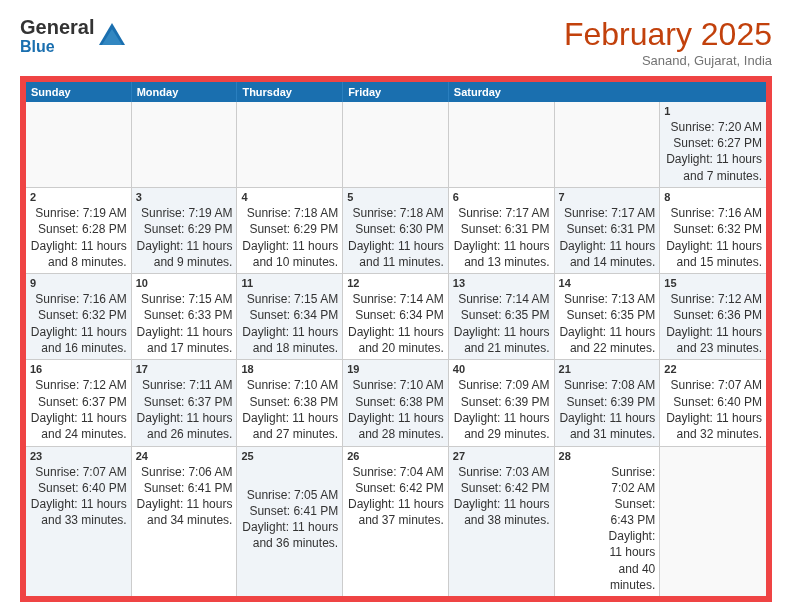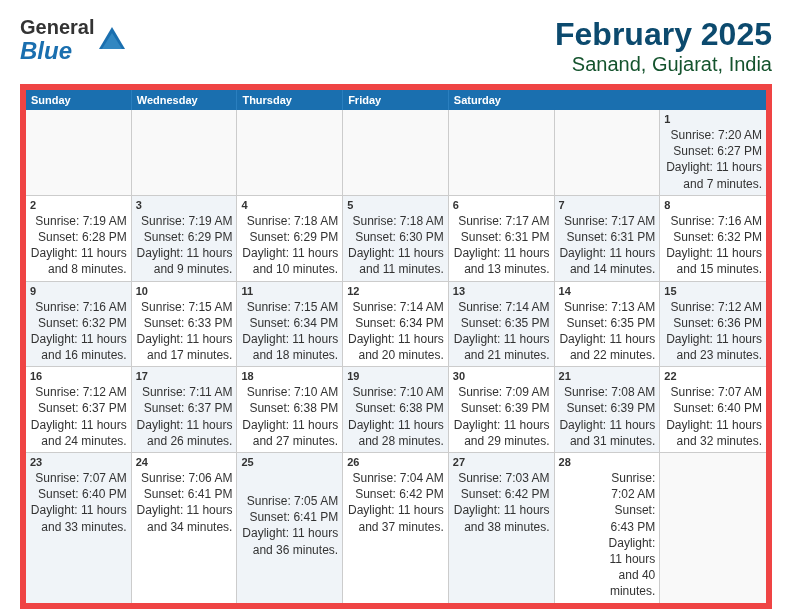--- a/index.html
+++ b/index.html
@@ -30,26 +30,26 @@
     .logo-text {
       display: flex;
       flex-direction: column;
       line-height: 1;
     }
     .title-block {
       text-align: right;
     }
     .main-title {
       font-size: 32px;
-      font-weight: bold;
-      color: #0c4a6e;
+      font-weight: normal;
+      color: #c2410c;
     }
     .subtitle {
-      font-size: 20px;
-      color: #14532d;
+      font-size: 13px;
+      color: #737373;
     }
     .calendar {
       flex: 1;
       display: flex;
       flex-direction: column;
       border: 6px solid #ef4444;
     }
     .cal-header {
       display: grid;
       grid-template-columns: repeat(7, 1fr);
@@ -100,37 +100,37 @@
     }
   </style>
 </head>
 <body>
 
 <div class="page">
   <div class="header">
     <div class="logo">
       <div class="logo-text">
         <span style="font-size:20px;font-weight:bold;color:#333;line-height:1.1;">General</span>
-        <span style="font-size:24px;font-weight:bold;color:#1a6faf;line-height:1.1;font-style:italic;">Blue</span>
+        <span style="font-size:16px;font-weight:bold;color:#1a6faf;line-height:1.1;">Blue</span>
       </div>
       <svg width="30" height="30" viewBox="0 0 30 30" style="margin-left:3px;">
         <polygon points="15,2 28,24 2,24" fill="#1a6faf"></polygon>
         <polygon points="15,8 25,24 5,24" fill="#4a9fd4" opacity="0.5"></polygon>
       </svg>
     </div>
     <div class="title-block">
       <div class="main-title">February 2025</div>
       <div class="subtitle">Sanand, Gujarat, India</div>
     </div>
   </div>
 
   <div class="calendar">
     <div class="cal-header" id="cal-header-row">
         <div class="cal-header-cell">Sunday</div>
-        <div class="cal-header-cell">Wednesday</div>
+        <div class="cal-header-cell">Monday</div>
         <div class="cal-header-cell">Thursday</div>
         <div class="cal-header-cell">Friday</div>
         <div class="cal-header-cell">Saturday</div>
       </div>
     <div class="cal-body" id="cal-body">
         <div class="cal-row">
           <div class="cal-cell empty"></div>
           <div class="cal-cell empty"></div>
           <div class="cal-cell empty"></div>
           <div class="cal-cell empty"></div>
@@ -250,21 +250,21 @@
 Sunset: 6:38 PM
 Daylight: 11 hours and 27 minutes.</div>
           </div>
           <div class="cal-cell shaded">
             <span class="day-num">19</span>
             <div class="cell-text" style="white-space: pre-line;">Sunrise: 7:10 AM
 Sunset: 6:38 PM
 Daylight: 11 hours and 28 minutes.</div>
           </div>
           <div class="cal-cell">
-            <span class="day-num">30</span>
+            <span class="day-num">40</span>
             <div class="cell-text" style="white-space: pre-line;">Sunrise: 7:09 AM
 Sunset: 6:39 PM
 Daylight: 11 hours and 29 minutes.</div>
           </div>
           <div class="cal-cell shaded">
             <span class="day-num">21</span>
             <div class="cell-text" style="white-space: pre-line;">Sunrise: 7:08 AM
 Sunset: 6:39 PM
 Daylight: 11 hours and 31 minutes.</div>
           </div>

